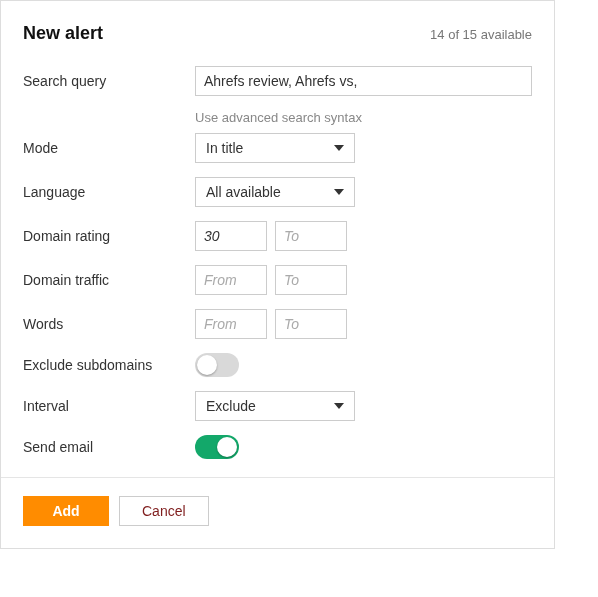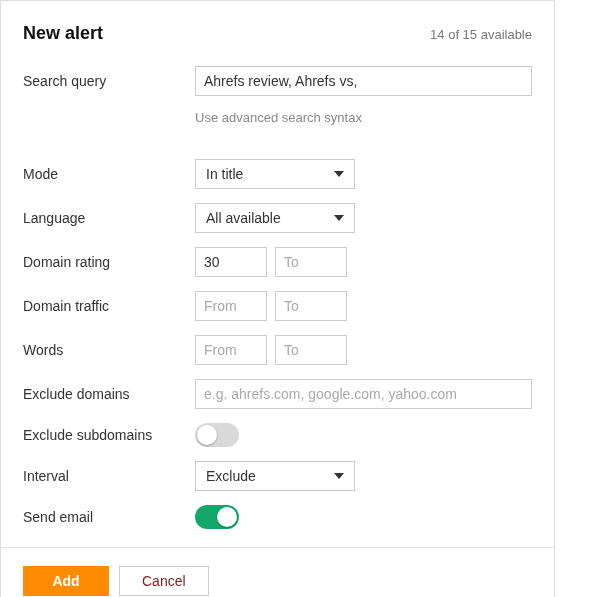--- a/index.html
+++ b/index.html
@@ -64,21 +64,21 @@
     color: #aaa;
   }
   .wide-input {
     width: 100%;
   }
   .hint {
     margin-left: 172px;
     font-size: 13px;
     color: #888;
     margin-top: 4px;
-    margin-bottom: 34px;
+    margin-bottom: 8px;
   }
   .select {
     position: relative;
     height: 30px;
     border: 1px solid #ccc;
     background: #fff;
     width: 160px;
     display: flex;
     align-items: center;
     padding: 0 26px 0 10px;
@@ -91,20 +91,21 @@
     right: 10px;
     top: 50%;
     width: 0; height: 0;
     border-left: 5px solid transparent;
     border-right: 5px solid transparent;
     border-top: 6px solid #333;
     transform: translateY(-50%);
   }
   .small-input {
     width: 72px;
+    font-style: italic;
   }
   .toggle {
     width: 44px;
     height: 24px;
     border-radius: 12px;
     position: relative;
     cursor: pointer;
     transition: background .2s;
   }
   .toggle .knob {
@@ -203,26 +204,20 @@
     </div>
 
     <div class="form-row">
       <div class="label">Words</div>
       <div class="controls">
         <input type="text" class="small-input" placeholder="From" style="">
         <input type="text" class="small-input" placeholder="To" style="">
       </div>
     </div>
 
-    <div class="form-row">
-      <div class="label">Exclude domains</div>
-      <div class="controls">
-        <input type="text" class="wide-input" placeholder="e.g. ahrefs.com, google.com, yahoo.com" style="">
-      </div>
-    </div>
 
     <div class="form-row">
       <div class="label">Exclude subdomains</div>
       <div class="controls">
         <div class="toggle off">
           <div class="knob"></div>
         </div>
       </div>
     </div>
 

